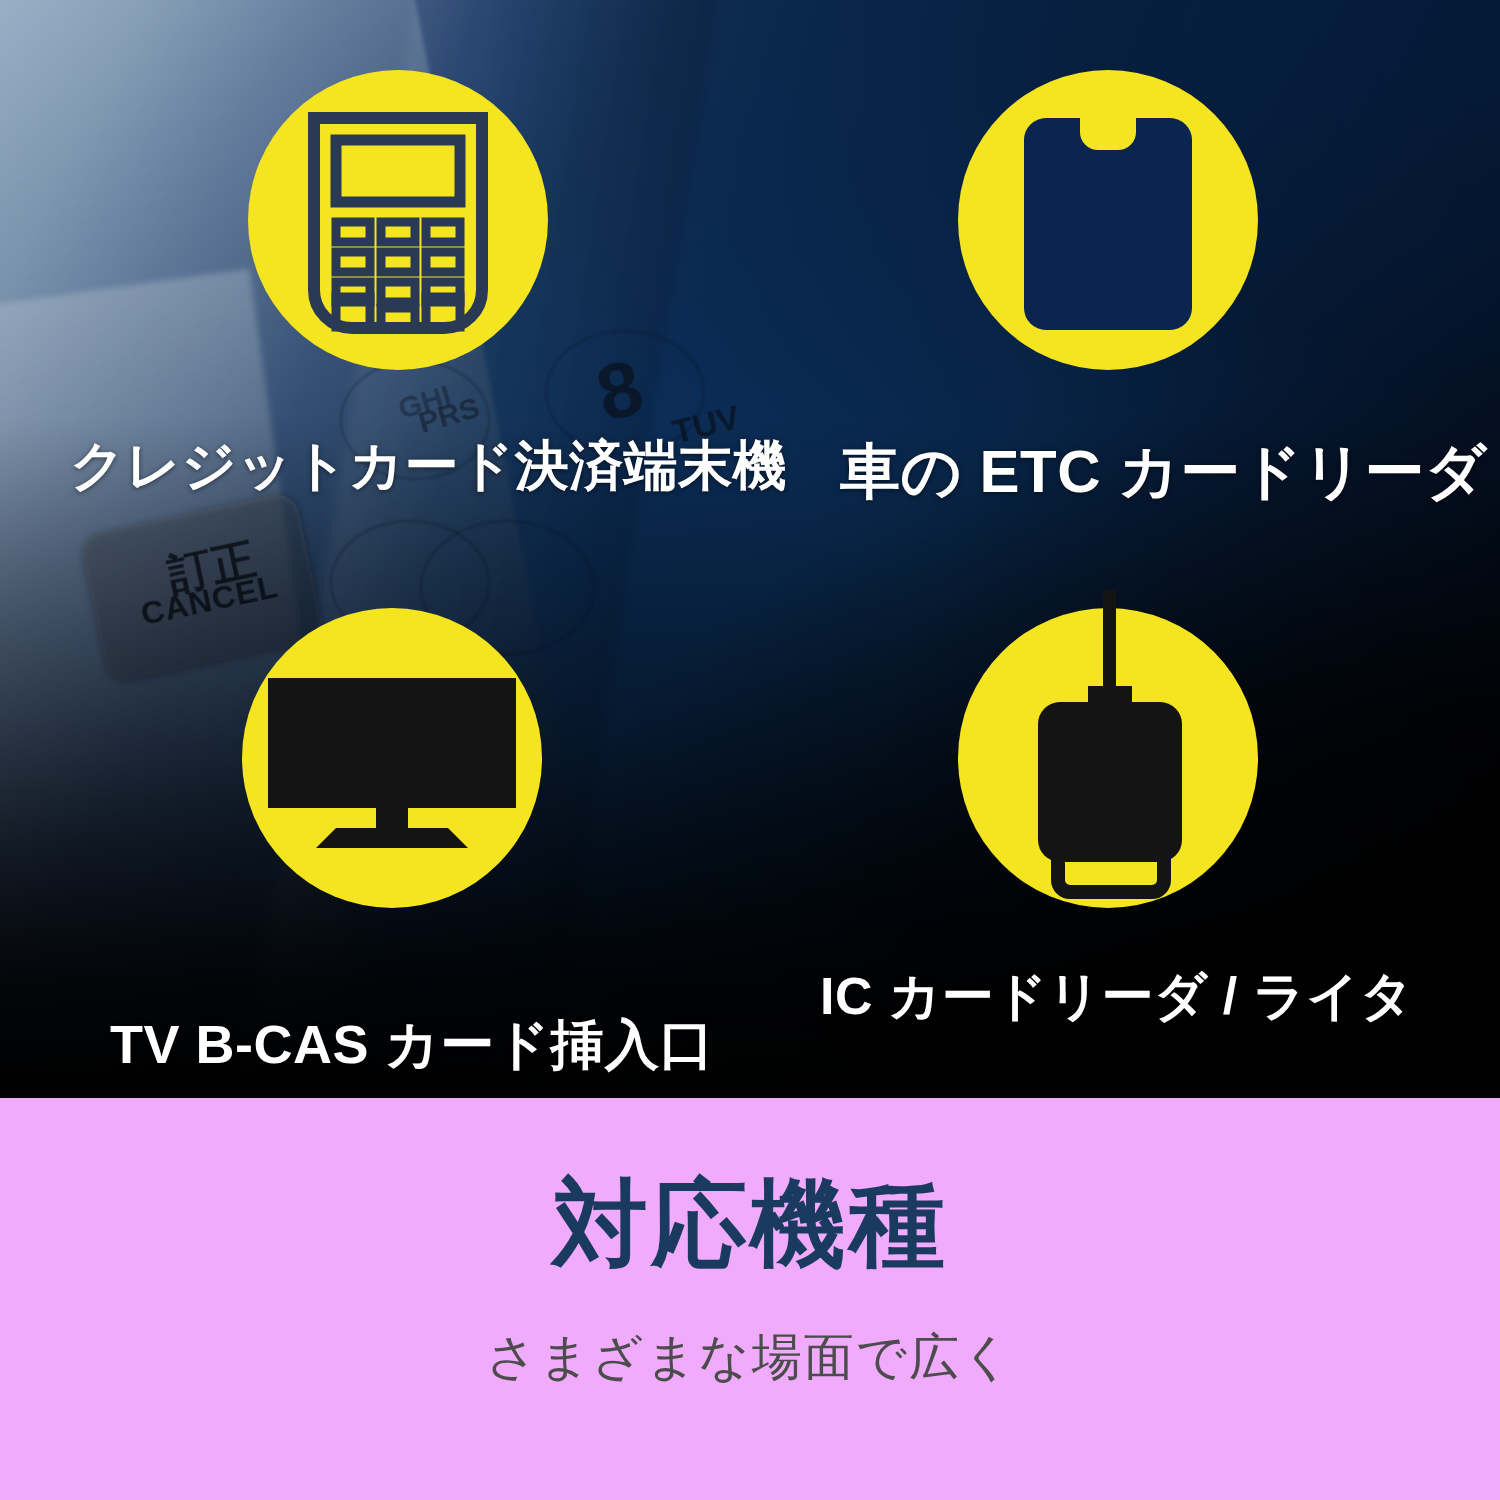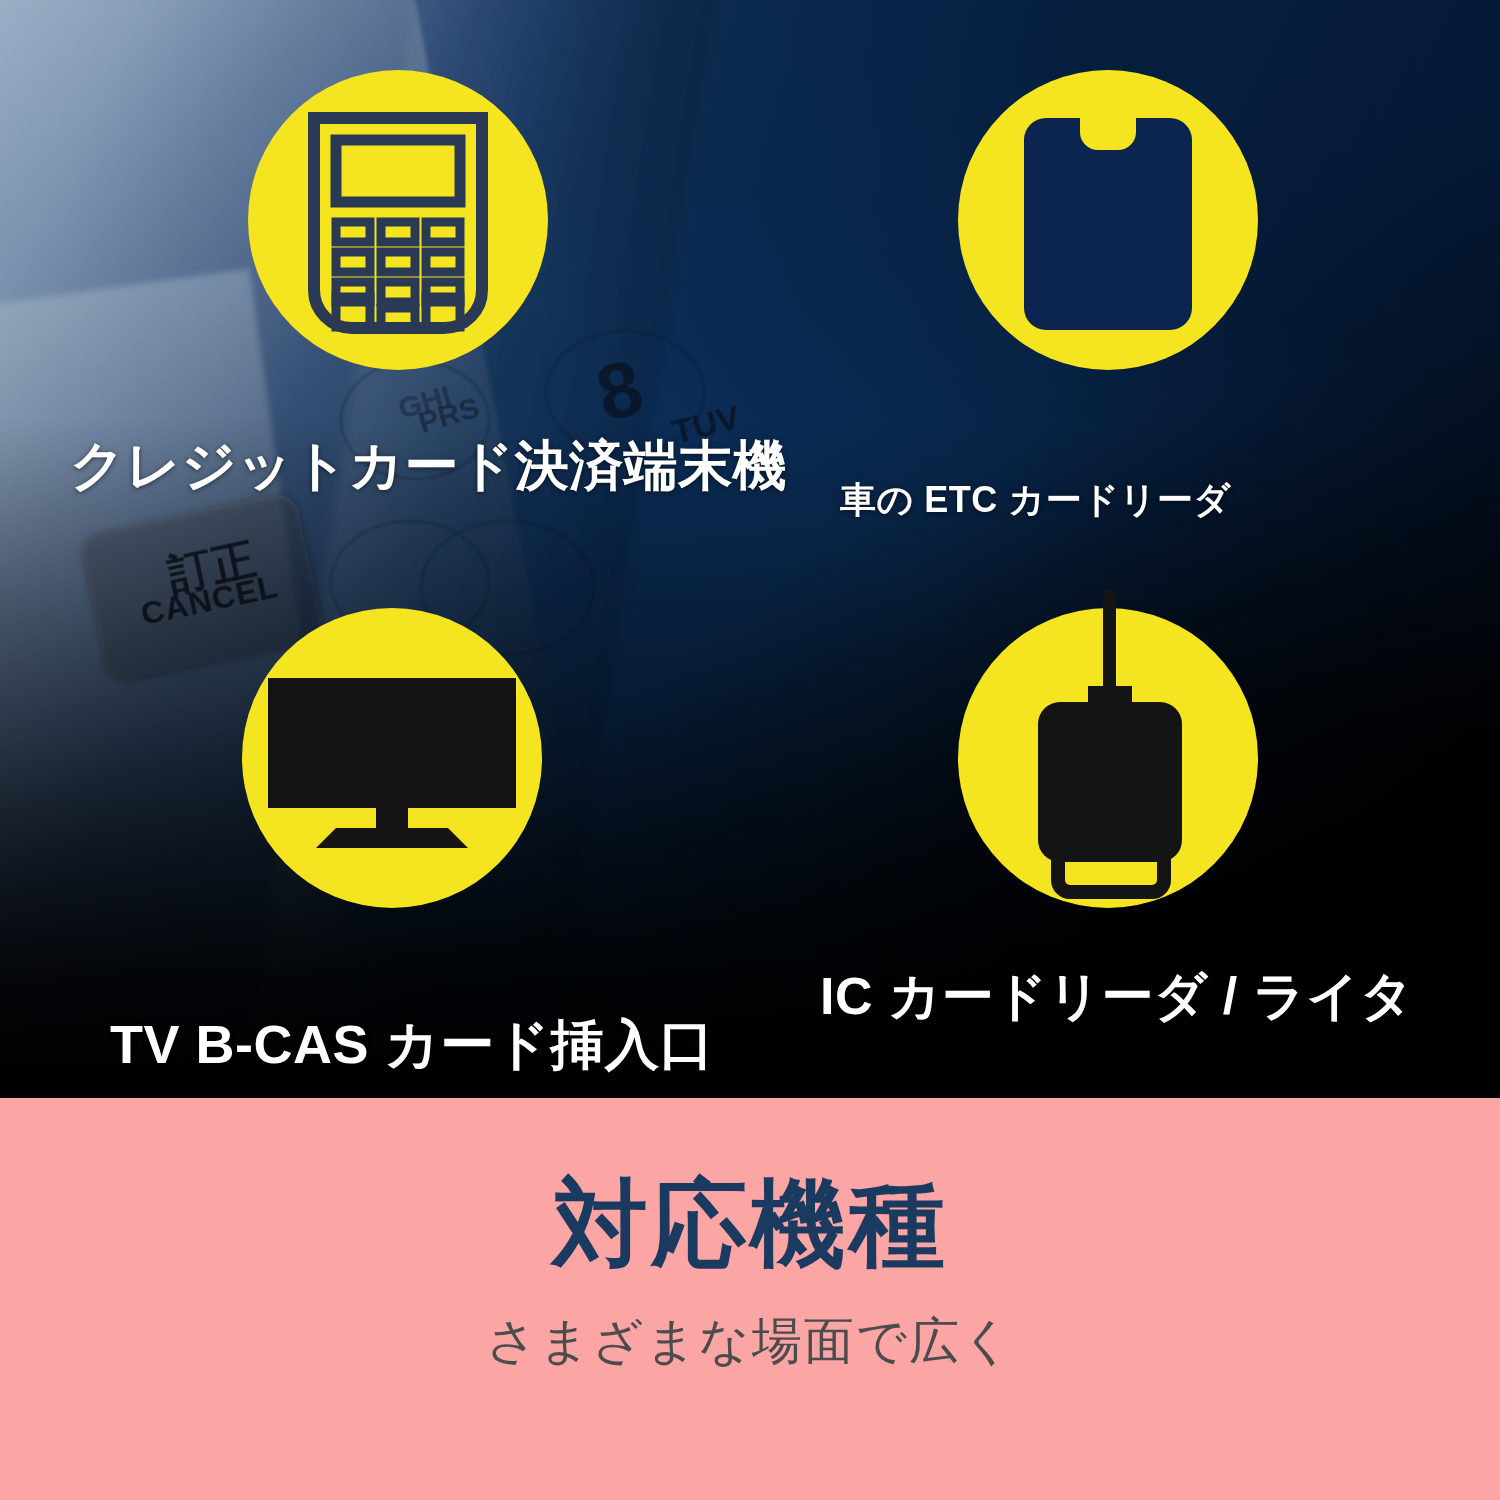--- a/index.html
+++ b/index.html
@@ -98,33 +98,33 @@
     color:#ffffff;
     font-weight:700;
     letter-spacing:.5px;
     white-space:nowrap;
     text-shadow:0 1px 5px rgba(0,0,0,.55);
   }
 
   
   .footer {
     position:absolute; left:0; top:1098px; width:1500px; height:402px;
-    background:#fca5a5;
+    background:#f0abfc;
     display:flex; flex-direction:column; align-items:center;
   }
   .footer-title {
     margin-top:78px;
     font-size:96px;
     font-weight:900;
     color:#1b3a5f;
     letter-spacing:3px;
     line-height:1;
   }
   .footer-sub {
-    margin-top:36px;
+    margin-top:52px;
     font-size:50px;
     font-weight:300;
     color:#4c4c4c;
     line-height:1.34;
     text-align:center;
     letter-spacing:2px;
   }
   .footer-sub span { display:block; }
 </style>
 </head>
@@ -178,21 +178,21 @@
       </svg>
       <div class="cap" style="left:70px;top:430px;font-size:54px;">クレジットカード決済端末機</div>
     </div>
 
     <div class="cell" style="left:0;top:0;">
       <div class="circle" style="left:958px;top:70px;width:300px;height:300px;"></div>
       <svg class="icon-svg" style="left:1024px;top:118px;" width="168" height="212" viewBox="0 0 168 212">
         <path d="M22 0 H146 a22 22 0 0 1 22 22 V190 a22 22 0 0 1 -22 22 H22 a22 22 0 0 1 -22 -22 V22 A22 22 0 0 1 22 0 Z" fill="#0c2450"></path>
         <path d="M56 0 H112 V14 a18 18 0 0 1 -18 18 H74 a18 18 0 0 1 -18 -18 Z" fill="#f5e520"></path>
       </svg>
-      <div class="cap" style="left:840px;top:432px;font-size:36px;margin-top:44px;">車の ETC カードリーダ</div>
+      <div class="cap" style="left:840px;top:432px;font-size:60px;">車の ETC カードリーダ</div>
     </div>
 
     <div class="cell" style="left:0;top:0;">
       <div class="circle" style="left:242px;top:608px;width:300px;height:300px;"></div>
       <svg class="icon-svg" style="left:268px;top:678px;" width="248" height="170" viewBox="0 0 248 170">
         <rect x="0" y="0" width="248" height="130" fill="#141414"></rect>
         <rect x="108" y="130" width="32" height="26" fill="#141414"></rect>
         <path d="M48 170 L68 150 H180 L200 170 Z" fill="#141414"></path>
       </svg>
       <div class="cap" style="left:110px;top:962px;font-size:54px;margin-top:47px;">TV B-CAS カード挿入口</div>

